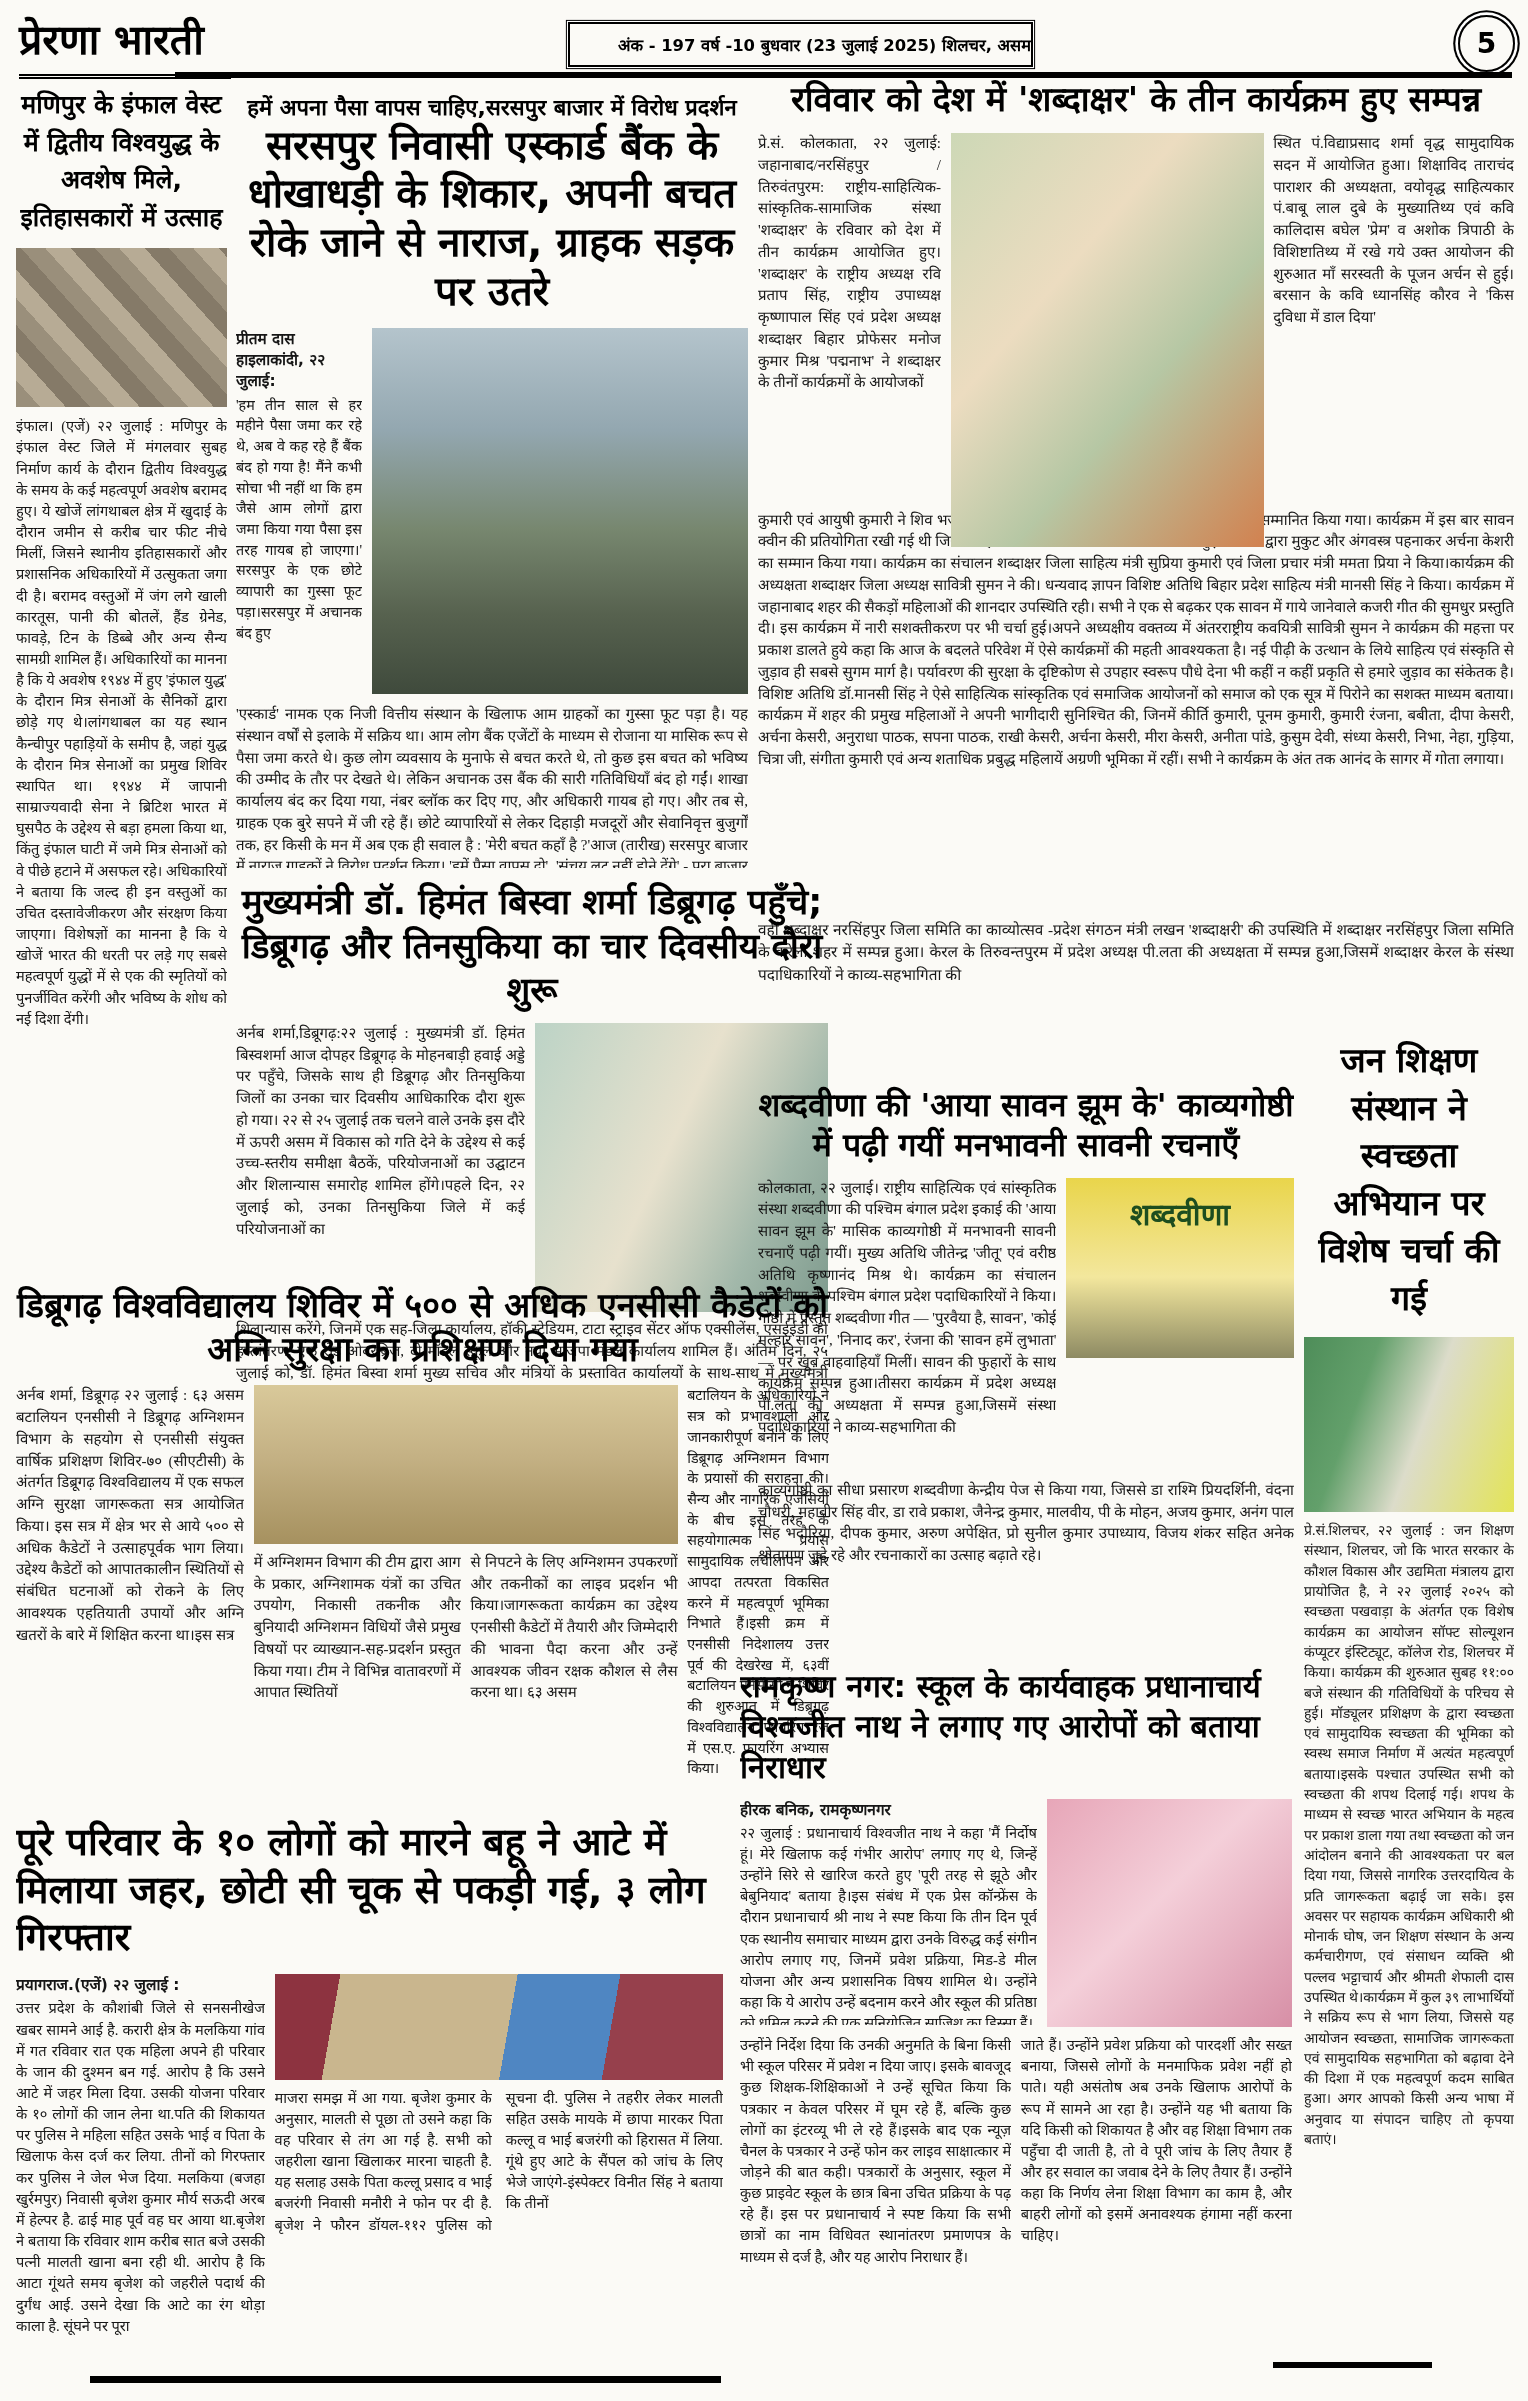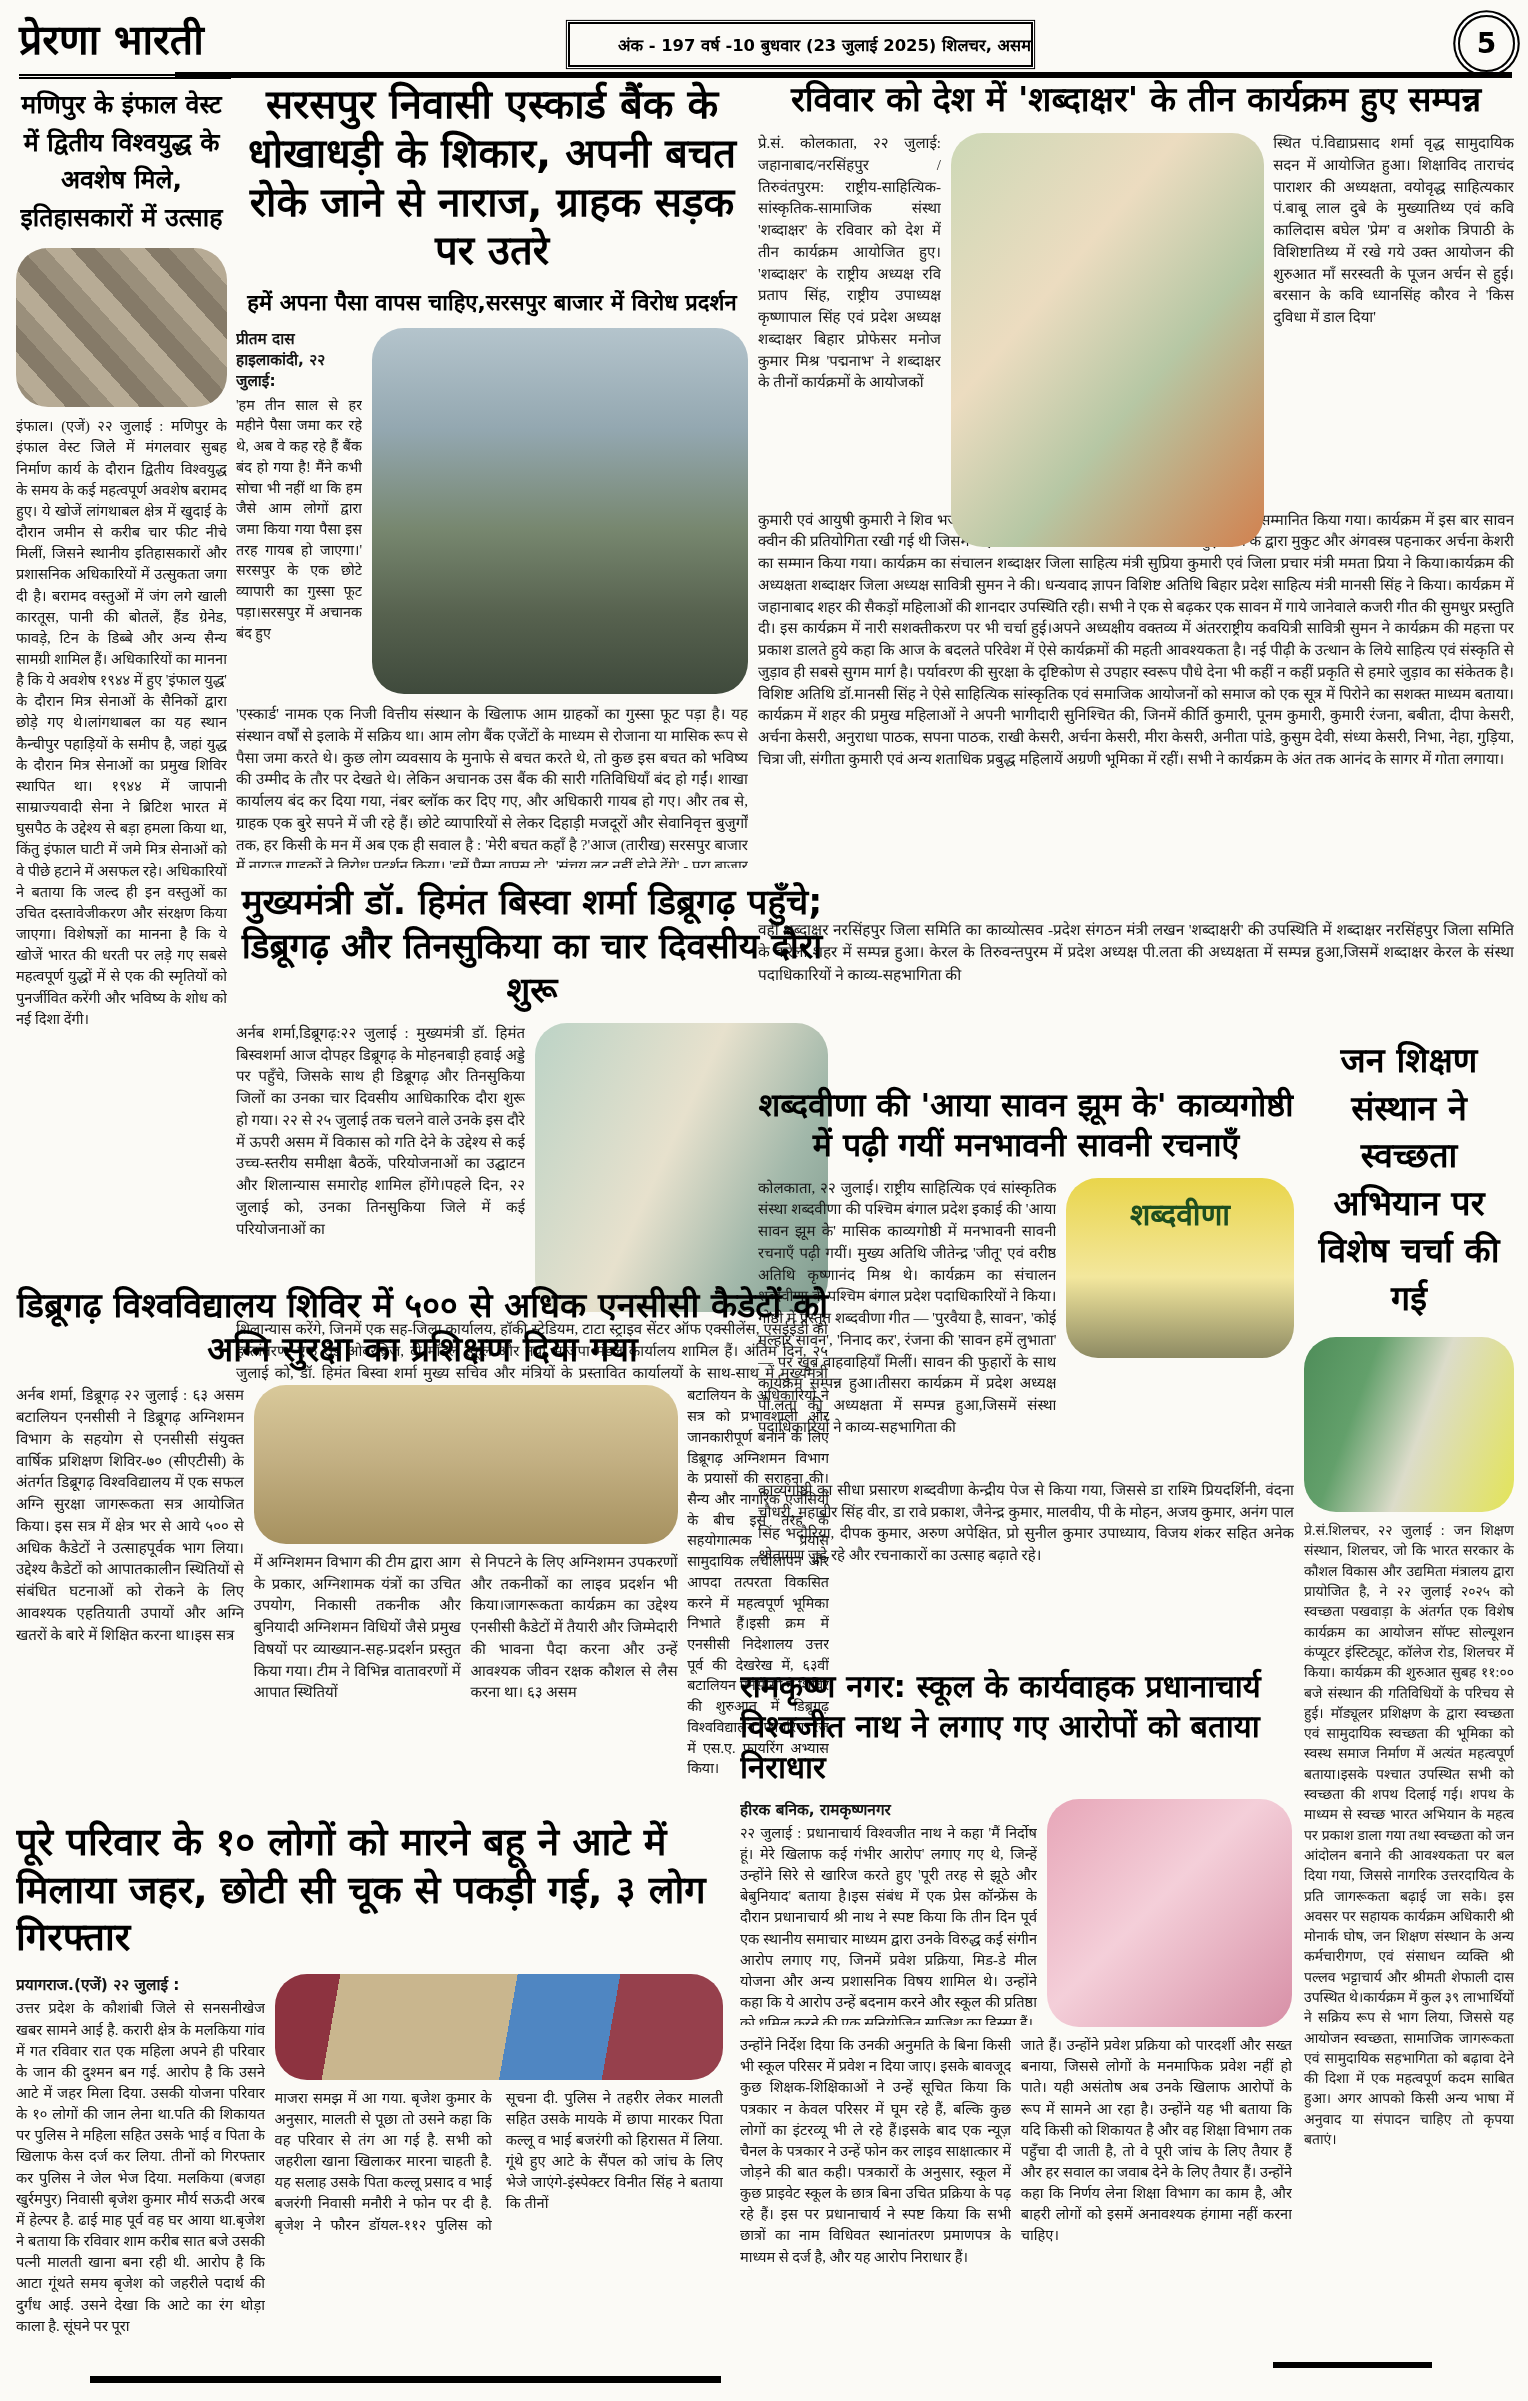--- a/index.html
+++ b/index.html
@@ -5,21 +5,21 @@
   html,body{margin:0;padding:0;}
   body{
     width:1528px;height:2401px;position:relative;overflow:hidden;
     background:#fbfaf6;color:#161616;
     font-family:"Liberation Serif","DejaVu Serif",serif;
   }
   .abs{position:absolute;}
   .hl{font-family:"DejaVu Sans","Liberation Sans",sans-serif;font-weight:bold;color:#000;}
   .bodytxt{font-size:15px;line-height:1.45;text-align:justify;overflow:hidden;}
   .byline{font-family:"DejaVu Sans","Liberation Sans",sans-serif;font-weight:bold;font-size:15.4px;}
-  .photo{background:#b9b2a4;overflow:hidden;position:relative;flex:none;border-radius:32px;}
+  .photo{background:#b9b2a4;overflow:hidden;position:relative;flex:none;}
   .rule{background:#000;}
   .row{display:flex;gap:9.6px;}
   
   #logo{left:19px;top:19px;width:212px;font-size:41px;line-height:1.05;border-bottom:5.3px double #000;padding-bottom:12px;}
   #issuebox{left:568px;top:22px;width:446px;height:41px;border:2.1px solid #000;box-shadow:0 0 0 1.1px #fff,0 0 0 2.1px #000;
             display:flex;align-items:center;justify-content:flex-end;font-size:16.4px;padding-left:15px;}
   #pagebadge{left:1458px;top:15px;width:53px;height:53px;border:2.7px solid #000;border-radius:50%;
              box-shadow:0 0 0 2.7px #fff,0 0 0 4.8px #000;display:flex;align-items:center;justify-content:center;
              font-size:28px;}
   #toprule{left:175px;top:72px;width:1337px;height:6.4px;}
@@ -48,22 +48,22 @@
 </div>
 <div class="abs rule" id="toprule"></div>
 
 <div class="abs" style="left:16px;top:86px;width:211px;height:1175px;overflow:hidden;">
   <div class="hl" style="font-size:25px;line-height:1.5;text-align:center;padding:0 3.2px;">मणिपुर के इंफाल वेस्ट में द्वितीय विश्वयुद्ध के अवशेष मिले, इतिहासकारों में उत्साह</div>
   <div class="photo ph-relics" style="width:100%;height:159px;margin:11.7px 0 9.6px 0;"></div>
   <div class="bodytxt" style="font-size:14.6px;">इंफाल। (एजें) २२ जुलाई : मणिपुर के इंफाल वेस्ट जिले में मंगलवार सुबह निर्माण कार्य के दौरान द्वितीय विश्वयुद्ध के समय के कई महत्वपूर्ण अवशेष बरामद हुए। ये खोजें लांगथाबल क्षेत्र में खुदाई के दौरान जमीन से करीब चार फीट नीचे मिलीं, जिसने स्थानीय इतिहासकारों और प्रशासनिक अधिकारियों में उत्सुकता जगा दी है। बरामद वस्तुओं में जंग लगे खाली कारतूस, पानी की बोतलें, हैंड ग्रेनेड, फावड़े, टिन के डिब्बे और अन्य सैन्य सामग्री शामिल हैं। अधिकारियों का मानना है कि ये अवशेष १९४४ में हुए 'इंफाल युद्ध' के दौरान मित्र सेनाओं के सैनिकों द्वारा छोड़े गए थे।लांगथाबल का यह स्थान कैन्चीपुर पहाड़ियों के समीप है, जहां युद्ध के दौरान मित्र सेनाओं का प्रमुख शिविर स्थापित था। १९४४ में जापानी साम्राज्यवादी सेना ने ब्रिटिश भारत में घुसपैठ के उद्देश्य से बड़ा हमला किया था, किंतु इंफाल घाटी में जमे मित्र सेनाओं को वे पीछे हटाने में असफल रहे। अधिकारियों ने बताया कि जल्द ही इन वस्तुओं का उचित दस्तावेजीकरण और संरक्षण किया जाएगा। विशेषज्ञों का मानना है कि ये खोजें भारत की धरती पर लड़े गए सबसे महत्वपूर्ण युद्धों में से एक की स्मृतियों को पुनर्जीवित करेंगी और भविष्य के शोध को नई दिशा देंगी।</div>
 </div>
 
 <div class="abs" style="left:236px;top:80px;width:512px;height:788px;overflow:hidden;">
+  <div class="hl" style="font-size:22px;text-align:center;margin-top:10.6px;">हमें अपना पैसा वापस चाहिए,सरसपुर बाजार में विरोध प्रदर्शन</div>
   <div class="hl" style="font-size:40px;line-height:1.22;text-align:center;">सरसपुर निवासी एस्कार्ड बैंक के धोखाधड़ी के शिकार, अपनी बचत रोके जाने से नाराज, ग्राहक सड़क पर उतरे</div>
-  <div class="hl" style="font-size:22px;text-align:center;margin-top:10.6px;">हमें अपना पैसा वापस चाहिए,सरसपुर बाजार में विरोध प्रदर्शन</div>
   <div class="row" style="margin-top:12.7px;height:366px;">
     <div style="width:126px;flex:none;overflow:hidden;">
       <div class="byline">प्रीतम दास हाइलाकांदी, २२ जुलाई:</div>
       <div class="bodytxt" style="font-size:14.3px;margin-top:3.2px;">'हम तीन साल से हर महीने पैसा जमा कर रहे थे, अब वे कह रहे हैं बैंक बंद हो गया है! मैंने कभी सोचा भी नहीं था कि हम जैसे आम लोगों द्वारा जमा किया गया पैसा इस तरह गायब हो जाएगा।' सरसपुर के एक छोटे व्यापारी का गुस्सा फूट पड़ा।सरसपुर में अचानक बंद हुए</div>
     </div>
     <div class="photo ph-protest" style="flex:1;height:366px;"></div>
   </div>
   <div class="bodytxt" style="font-size:15px;margin-top:9.6px;height:212px;">'एस्कार्ड' नामक एक निजी वित्तीय संस्थान के खिलाफ आम ग्राहकों का गुस्सा फूट पड़ा है। यह संस्थान वर्षों से इलाके में सक्रिय था। आम लोग बैंक एजेंटों के माध्यम से रोजाना या मासिक रूप से पैसा जमा करते थे। कुछ लोग व्यवसाय के मुनाफे से बचत करते थे, तो कुछ इस बचत को भविष्य की उम्मीद के तौर पर देखते थे। लेकिन अचानक उस बैंक की सारी गतिविधियाँ बंद हो गईं। शाखा कार्यालय बंद कर दिया गया, नंबर ब्लॉक कर दिए गए, और अधिकारी गायब हो गए। और तब से, ग्राहक एक बुरे सपने में जी रहे हैं। छोटे व्यापारियों से लेकर दिहाड़ी मजदूरों और सेवानिवृत्त बुजुर्गों तक, हर किसी के मन में अब एक ही सवाल है : 'मेरी बचत कहाँ है ?'आज (तारीख) सरसपुर बाजार में नाराज ग्राहकों ने विरोध प्रदर्शन किया। 'हमें पैसा वापस दो', 'संचय लूट नहीं होने देंगे' - पूरा बाजार नारों से गूंज उठा। हाथों में तख्तियाँ, चेहरे पर गुस्सा - यह तस्वीर आर्थिक मंदी का संकेत दे रही है।प्रदर्शन में शामिल कई लोगों ने बताया कि उन्होंने १००-५०० टका की बचत जमा की थी। कुछ का तो यह भी कहना है कि वे एजेंटों के जरिए रोजाना पैसा जमा करते थे। प्रदर्शनकारियों ने जिला प्रशासन और राज्य सरकार से तत्काल जांच कर दोषियों को सजा देने और पीड़ितों का पैसा वापस दिलाने की मांग की। उन्होंने पूछा कि प्रशासन ऐसे संस्थानों की धोखाधड़ी के खिलाफ क्या कार्रवाई करता है। क्या आम लोगों का जमा पैसा उन्हें वापस मिलेगा?</div>
 </div>
 

